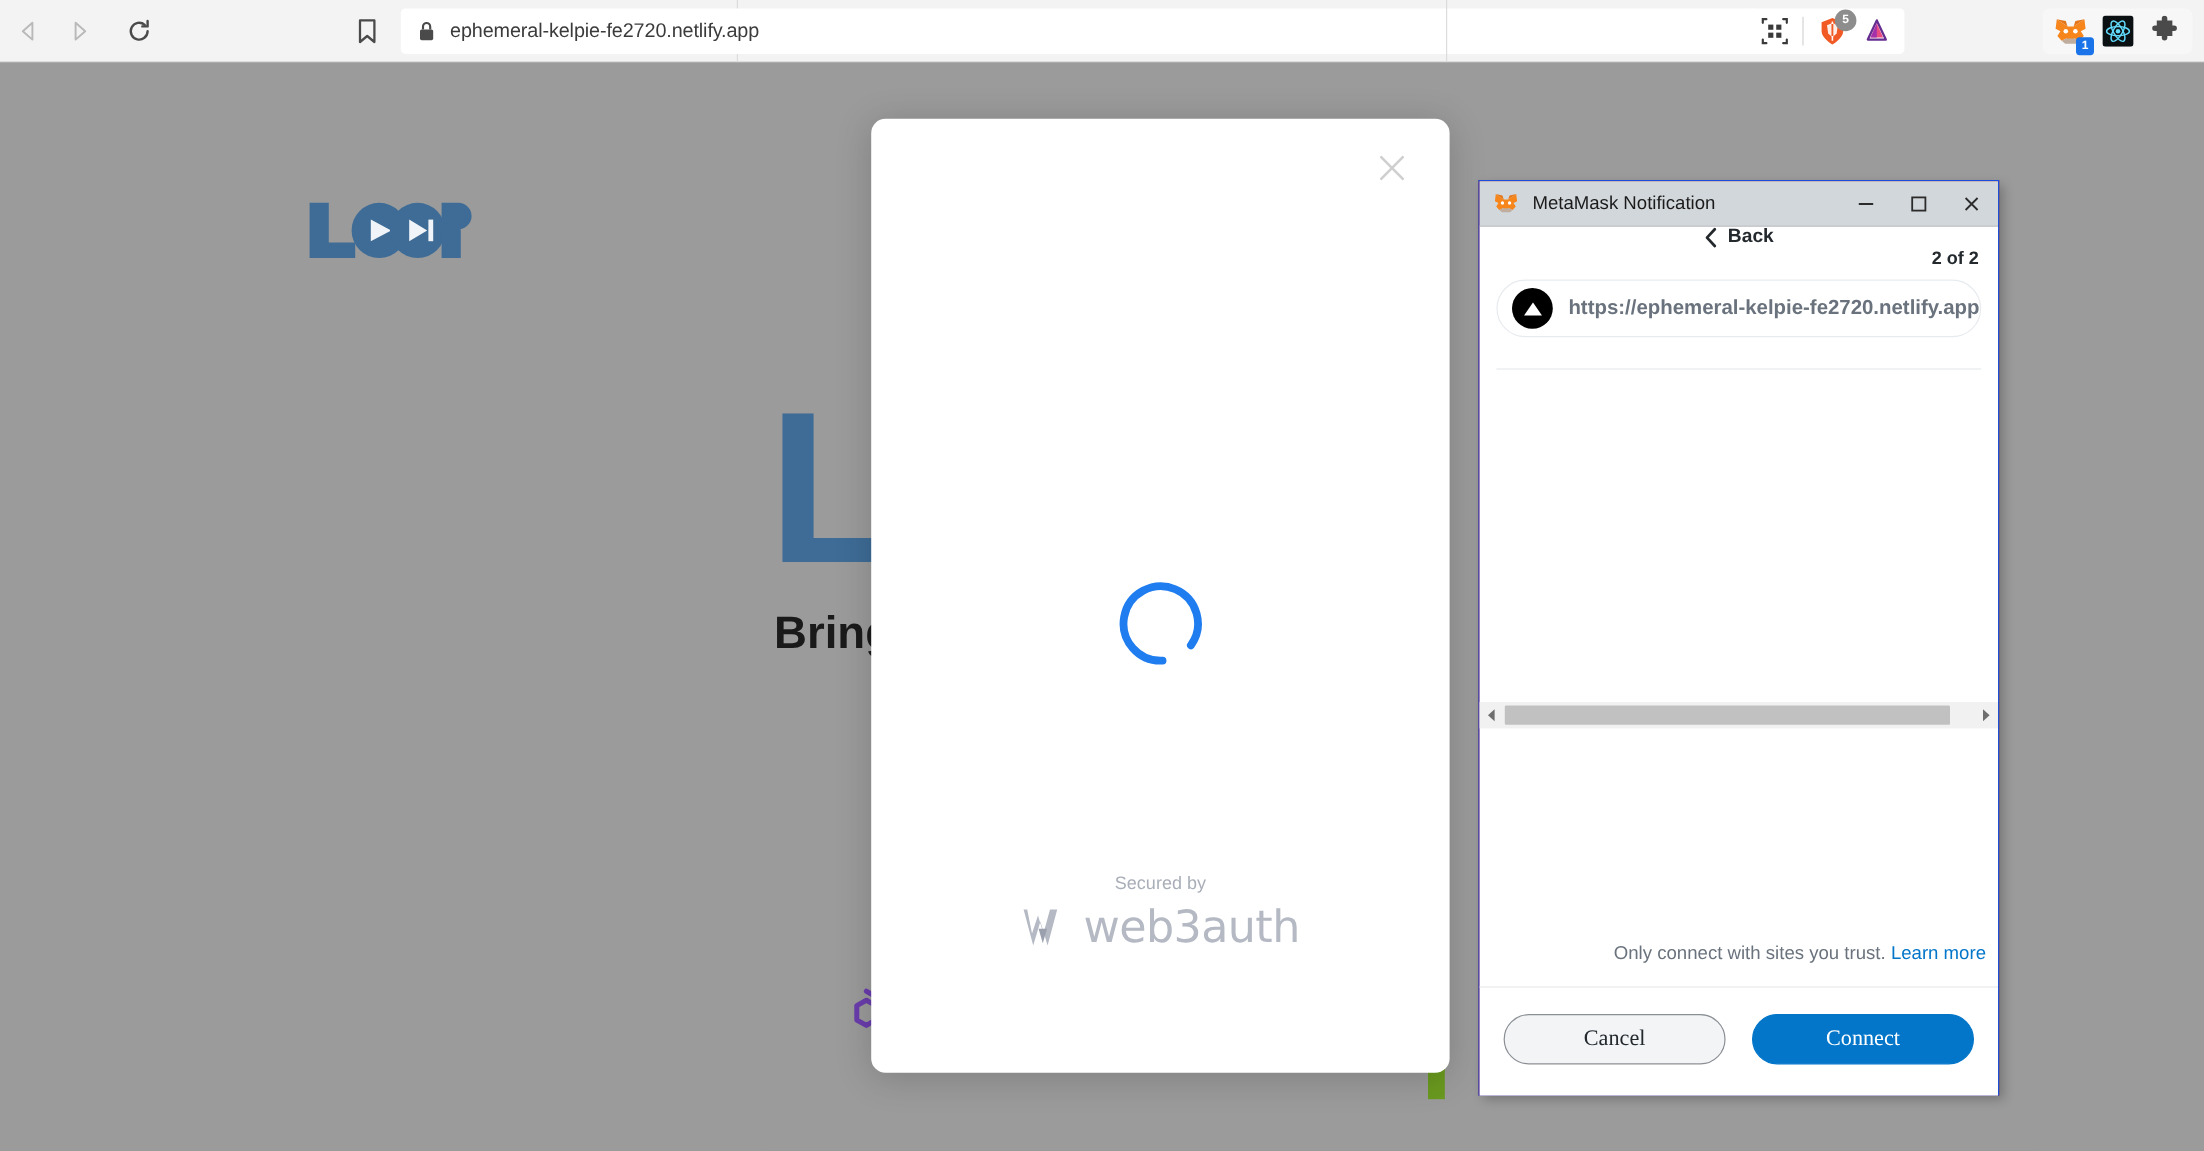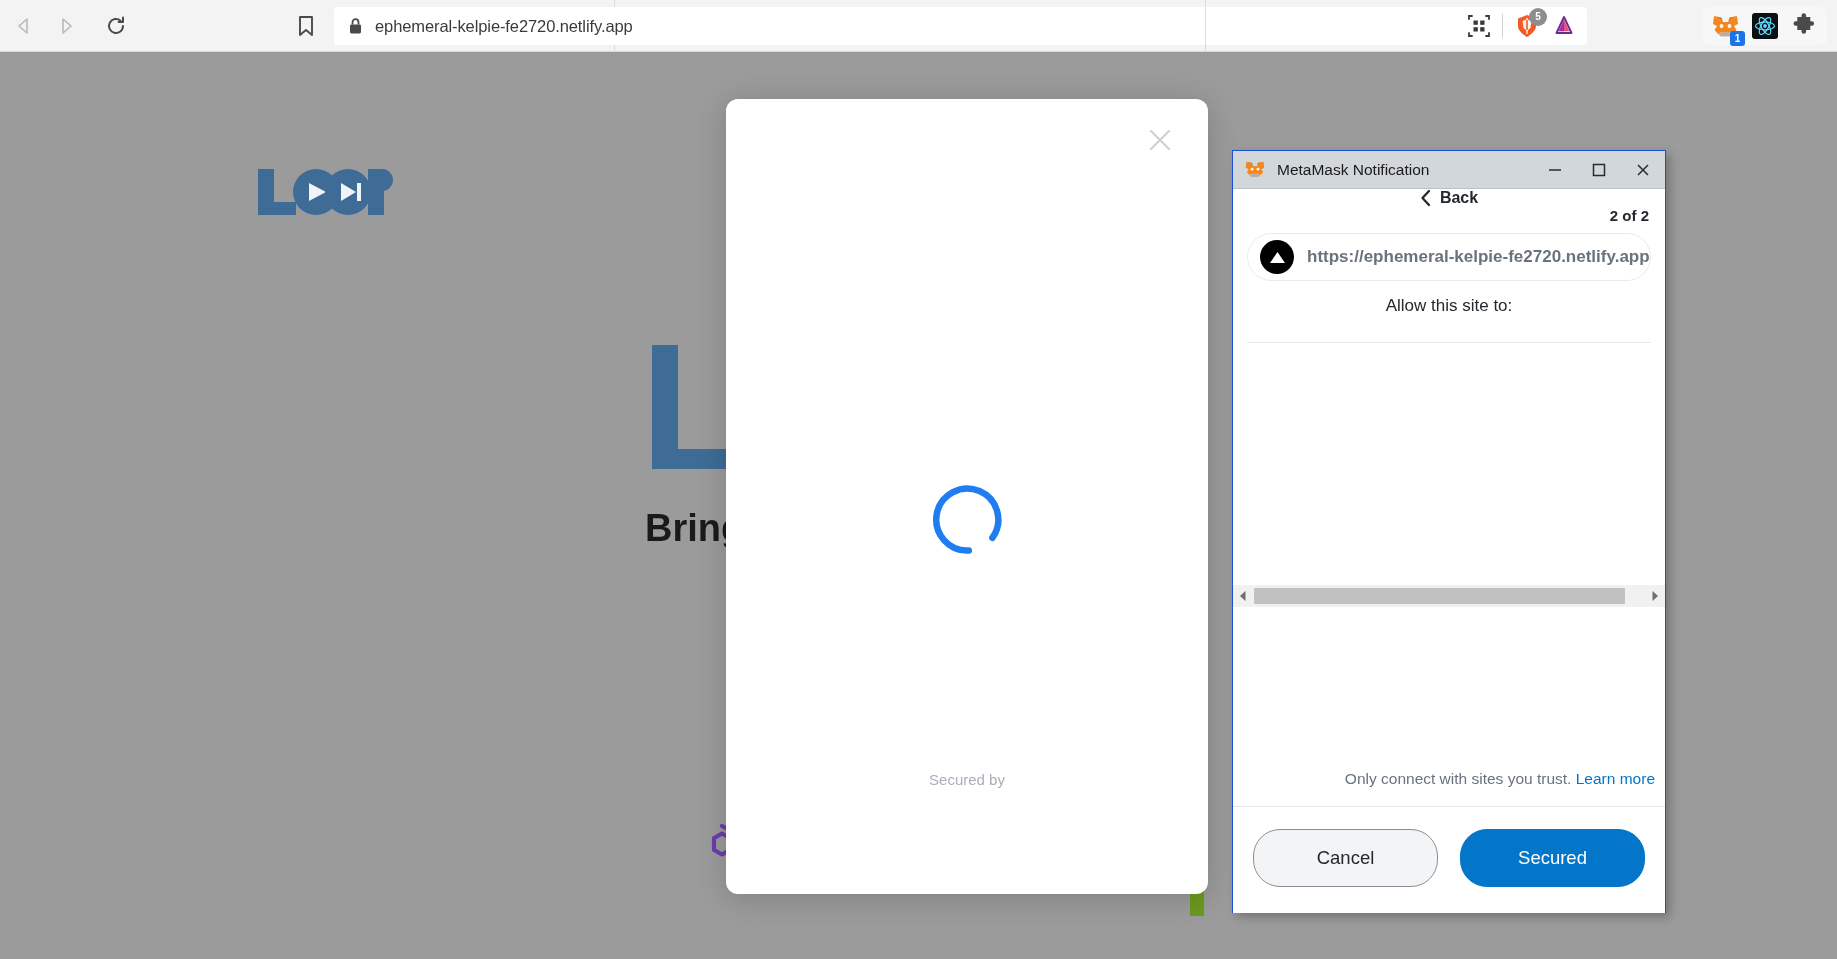--- a/index.html
+++ b/index.html
@@ -239,24 +239,24 @@
   #mm-trust-note {
     text-align: right; font-size: 15.5px; color: #6a737d;
     padding: 14px 10px 18px;
   }
   #mm-learn-more { color: #0376c9; cursor: pointer; }
   #mm-btn-divider { height: 1px; background: #e6e9ec; }
   #mm-buttons {
     display: flex; gap: 22px; padding: 22px 20px 26px;
   }
   .mm-btn {
-    flex: 1; height: 58px; border-radius: 27px;
+    flex: 1; height: 42px; border-radius: 27px;
     font-size: 18.5px; cursor: pointer;
     display: flex; align-items: center; justify-content: center;
-    font-family: Liberation Sans, sans-serif;
+    font-family: Liberation Serif, serif;
   }
   #mm-cancel {
     background: #f2f4f6; border: 1px solid #8b8f94; color: #24292e;
   }
   #mm-connect {
     background: #0376c9; border: 1px solid #0376c9; color: #ffffff;
   }
 </style>
 </head>
 <body>
@@ -392,20 +392,27 @@
     </div>
 
     <div id="spinner">
       <svg width="72" height="72" viewBox="0 0 72 72">
         <path d="M36 5 a31 31 0 1 0 24 12" fill="none" stroke="#1f7df0" stroke-width="6.5" stroke-linecap="round" transform="rotate(125 36 36)"></path>
       </svg>
     </div>
 
     <div id="modal-footer">
       <div id="secured-by-label">Secured by</div>
+      <div id="web3auth-logo-row">
+        <svg width="44" height="38" viewBox="0 0 44 38">
+          <path d="M2 4 L10 34 L16 14 L22 34 L30 4 L24 4 L18.5 24 L14 9 L9 24 L5 4 Z" fill="#b4b9c4"></path>
+          <path d="M14.5 20 L18 32 L21.5 20 Z" fill="#9aa0ad"></path>
+        </svg>
+        <span id="web3auth-wordmark">web3auth</span>
+      </div>
     </div>
   </div>
 
   <div id="mm-window">
 
     <div id="mm-titlebar">
       <span id="mm-fox-title">
         <svg width="21" height="19" viewBox="0 0 27 25">
           <path d="M2 2 L11 8 L9.5 3.5 Z" fill="#e2761b"></path>
           <path d="M25 2 L16 8 L17.5 3.5 Z" fill="#e4761b"></path>
@@ -447,21 +454,20 @@
 
       <div id="mm-site-chip">
         <span id="site-favicon">
           <svg width="19" height="17" viewBox="0 0 19 17">
             <path d="M9.5 3 L17 14 L2 14 Z" fill="#ffffff"></path>
           </svg>
         </span>
         <span id="mm-site-url">https://ephemeral-kelpie-fe2720.netlify.app</span>
       </div>
 
-      <div id="mm-allow-label">Allow this site to:</div>
 
 
       <div id="mm-hr"></div>
 
       <div id="mm-hscrollbar">
         <div class="sb-arrow">
           <svg width="10" height="12" viewBox="0 0 10 12">
               <path d="M7.5 1 L2 6 L7.5 11 Z" fill="#6e6e6e"></path>
             </svg>
         </div>
@@ -474,19 +480,19 @@
       </div>
 
       <div id="mm-bottom">
         <div id="mm-trust-note">
           <span>Only connect with sites you trust.</span>
           <span id="mm-learn-more">Learn more</span>
         </div>
         <div id="mm-btn-divider"></div>
         <div id="mm-buttons">
           <div class="mm-btn" id="mm-cancel">Cancel</div>
-          <div class="mm-btn" id="mm-connect">Secured</div>
+          <div class="mm-btn" id="mm-connect">Connect</div>
         </div>
       </div>
 
     </div>
   </div>
 </div>
 
 </body></html>

